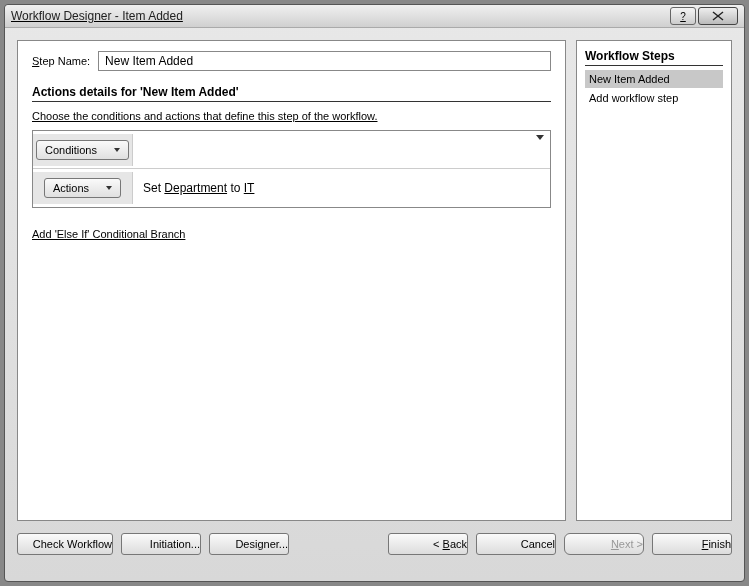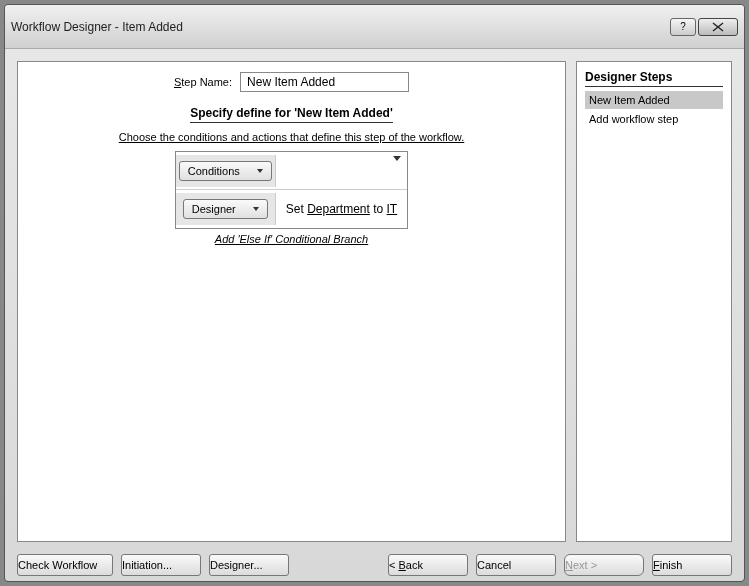--- a/index.html
+++ b/index.html
@@ -13,27 +13,28 @@
 }
 .dialog {
   position: absolute;
   left: 4px; top: 4px;
   width: 741px; height: 578px;
   background: linear-gradient(#e8e8e8, #d8d8d8);
   border: 1px solid #555;
   border-radius: 4px;
 }
 .titlebar {
-  height: 44px;
+  height: 23px;
   background: linear-gradient(#f0f0f0, #d0d0d0);
   border-bottom: 1px solid #aaa;
   display: flex;
   align-items: center;
   padding: 0 6px;
   border-radius: 4px 4px 0 0;
+  text-decoration: underline;
 }
 .titlebar-title { flex: 1; font-size: 12px; color: #222; }
 .titlebar-buttons { display: flex; gap: 2px; }
 .tb-btn {
   width: 26px; height: 18px;
   border: 1px solid #666;
   border-radius: 3px;
   background: linear-gradient(#f5f5f5, #ccc);
   display: flex; align-items: center; justify-content: center;
   font-size: 10px;
@@ -52,21 +53,20 @@
   gap: 10px;
   height: 505px;
 }
 .main-panel {
   flex: 1;
   background: #fff;
   border: 1px solid #888;
   padding: 10px 14px;
   display: flex;
   flex-direction: column;
-  align-items: center;
 }
 .side-panel {
   width: 156px;
   background: #fff;
   border: 1px solid #888;
   padding: 8px 8px;
 }
 .stepname-row {
   display: flex;
   align-items: center;
@@ -144,26 +144,25 @@
   position: absolute;
   right: 6px;
   top: 4px;
   width: 0; height: 0;
   border-left: 4px solid transparent;
   border-right: 4px solid transparent;
   border-top: 5px solid #333;
   cursor: pointer;
 }
 .add-else {
-  margin-top: 4px;
+  margin-top: 20px;
   color: #000;
   text-decoration: underline;
   cursor: pointer;
   display: inline-block;
-  font-style: italic;
 }
 
 .side-title {
   font-weight: bold;
   font-size: 12px;
   border-bottom: 1px solid #333;
   padding-bottom: 2px;
   margin-bottom: 4px;
 }
 .step-item {
@@ -190,21 +189,21 @@
   gap: 8px;
 }
 .footer-spacer { flex: 1; }
 .footer-btn {
   border: 1px solid #777;
   background: linear-gradient(#fafafa, #dcdcdc);
   border-radius: 3px;
   padding: 4px 0;
   min-width: 80px;
   font-size: 11px;
-  text-align: left;
+  text-align: right;
   cursor: pointer;
 }
 .footer-btn.wide { min-width: 96px; }
 .footer-btn.disabled {
   color: #999;
   cursor: default;
   border-radius: 6px;
 }
 .footer-btn .ul { text-decoration: underline; }
 </style>
@@ -227,52 +226,52 @@
     </div>
   </div>
 
   <div class="content">
     <div class="main-panel">
       <div class="stepname-row">
         <span class="stepname-label"><span class="ul">S</span><span>tep Name:</span></span>
         <input class="stepname-input" value="New Item Added" style="">
       </div>
 
-      <div class="section-title">Specify define for 'New Item Added'</div>
+      <div class="section-title">Actions details for 'New Item Added'</div>
       <div class="instruction">Choose the conditions and actions that define this step of the workflow.</div>
 
       <div class="step-box">
         <div class="row-dropdown"></div>
         <div class="step-row">
           <div class="btn-cell">
             <div class="wf-btn">
               <span>Conditions</span>
               <span class="caret"></span>
             </div>
           </div>
           <div class="row-content"></div>
         </div>
         <div class="step-row">
           <div class="btn-cell">
             <div class="wf-btn">
-              <span>Designer</span>
+              <span>Actions</span>
               <span class="caret"></span>
             </div>
           </div>
           <div class="row-content">
             <span>Set </span><a>Department</a><span> to </span><a>IT</a>
           </div>
         </div>
       </div>
 
       <a class="add-else">Add 'Else If' Conditional Branch</a>
     </div>
 
     <div class="side-panel">
-      <div class="side-title">Designer Steps</div>
+      <div class="side-title">Workflow Steps</div>
       <div class="step-item selected">New Item Added</div>
       <a class="side-link">Add workflow step</a>
     </div>
   </div>
 
   <div class="footer">
     <div class="footer-btn wide">Check Workflow</div>
     <div class="footer-btn">Initiation...</div>
     <div class="footer-btn">Designer...</div>
     <div class="footer-spacer"></div>

